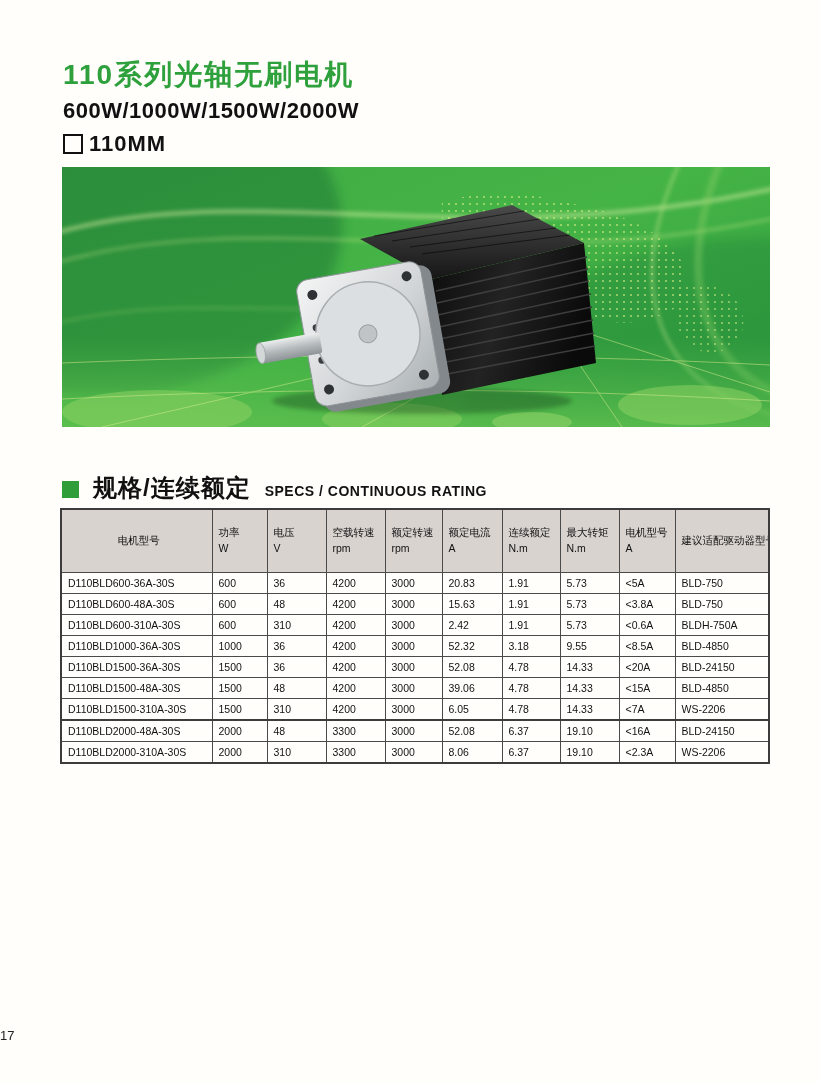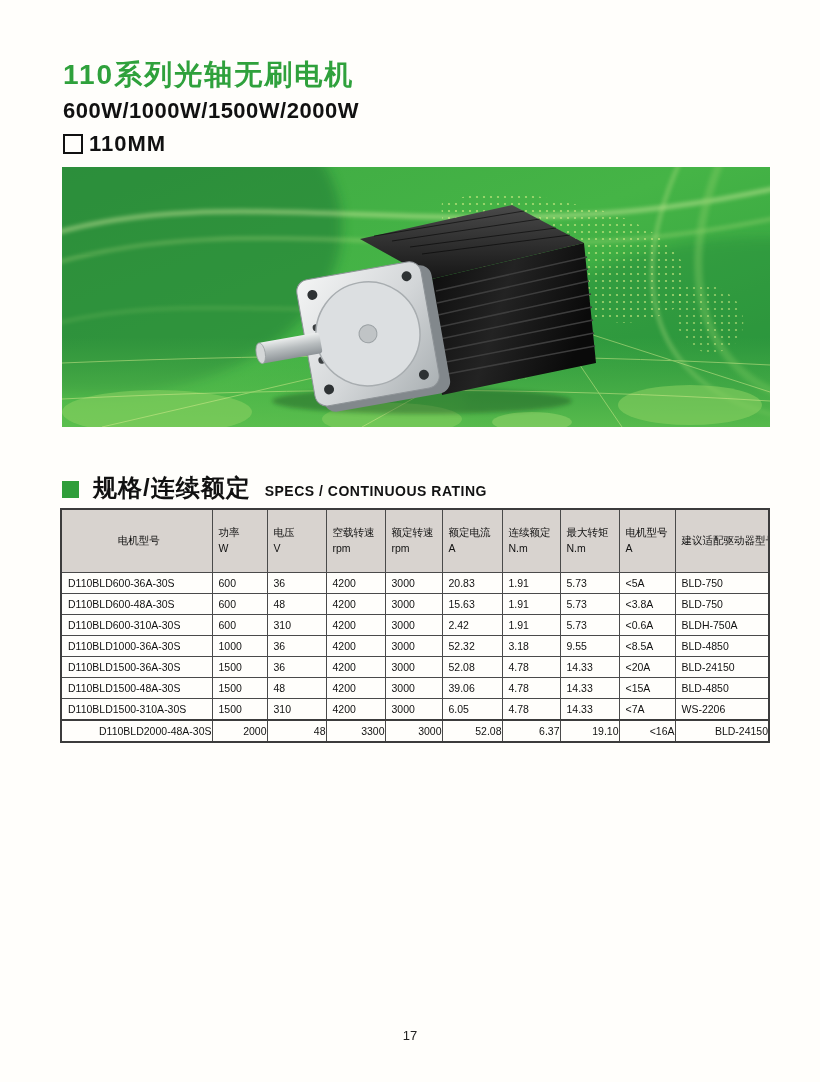--- a/index.html
+++ b/index.html
@@ -63,26 +63,26 @@
     border:1px solid #4a4a4a;
     padding:0 0 0 6px;text-align:left;vertical-align:middle;
     overflow:hidden;white-space:nowrap;
     font-weight:normal;
   }
   table.specs thead th{
     background:#d8d3cf;height:62px;font-size:10.5px;line-height:1.5;
   }
   table.specs thead th:first-child{text-align:center;padding-left:4px;}
   table.specs tbody td{height:20px;background:#fffefb;}
-  table.specs tr.heavy-top td{border-top:2px solid #3c3c3c;text-align:right;}
+  table.specs tr.heavy-top td{border-top:2px solid #3c3c3c;}
 
   
   .page-number{
     position:absolute;left:0;right:0;top:1028px;
-    text-align:center;font-size:13px;color:#222;
+    text-align:left;font-size:13px;color:#222;
   }
 </style>
 </head>
 <body>
 
 <div class="page">
 
   <div class="title-block">
     <div class="main-title" style="color:#2fa13c">110系列光轴无刷电机</div>
     <div class="sub-title">600W/1000W/1500W/2000W</div>
@@ -364,19 +364,31 @@
             <td>2000</td>
             <td>48</td>
             <td>3300</td>
             <td>3000</td>
             <td>52.08</td>
             <td>6.37</td>
             <td>19.10</td>
             <td>&lt;16A</td>
             <td>BLD-24150</td>
           </tr>
+          <tr>
+            <td>D110BLD2000-310A-30S</td>
+            <td>2000</td>
+            <td>310</td>
+            <td>3300</td>
+            <td>3000</td>
+            <td>8.06</td>
+            <td>6.37</td>
+            <td>19.10</td>
+            <td>&lt;2.3A</td>
+            <td>WS-2206</td>
+          </tr>
         </tbody>
     </table>
   </div>
 
   <div class="page-number">17</div>
 
 </div>
 
 </body></html>

